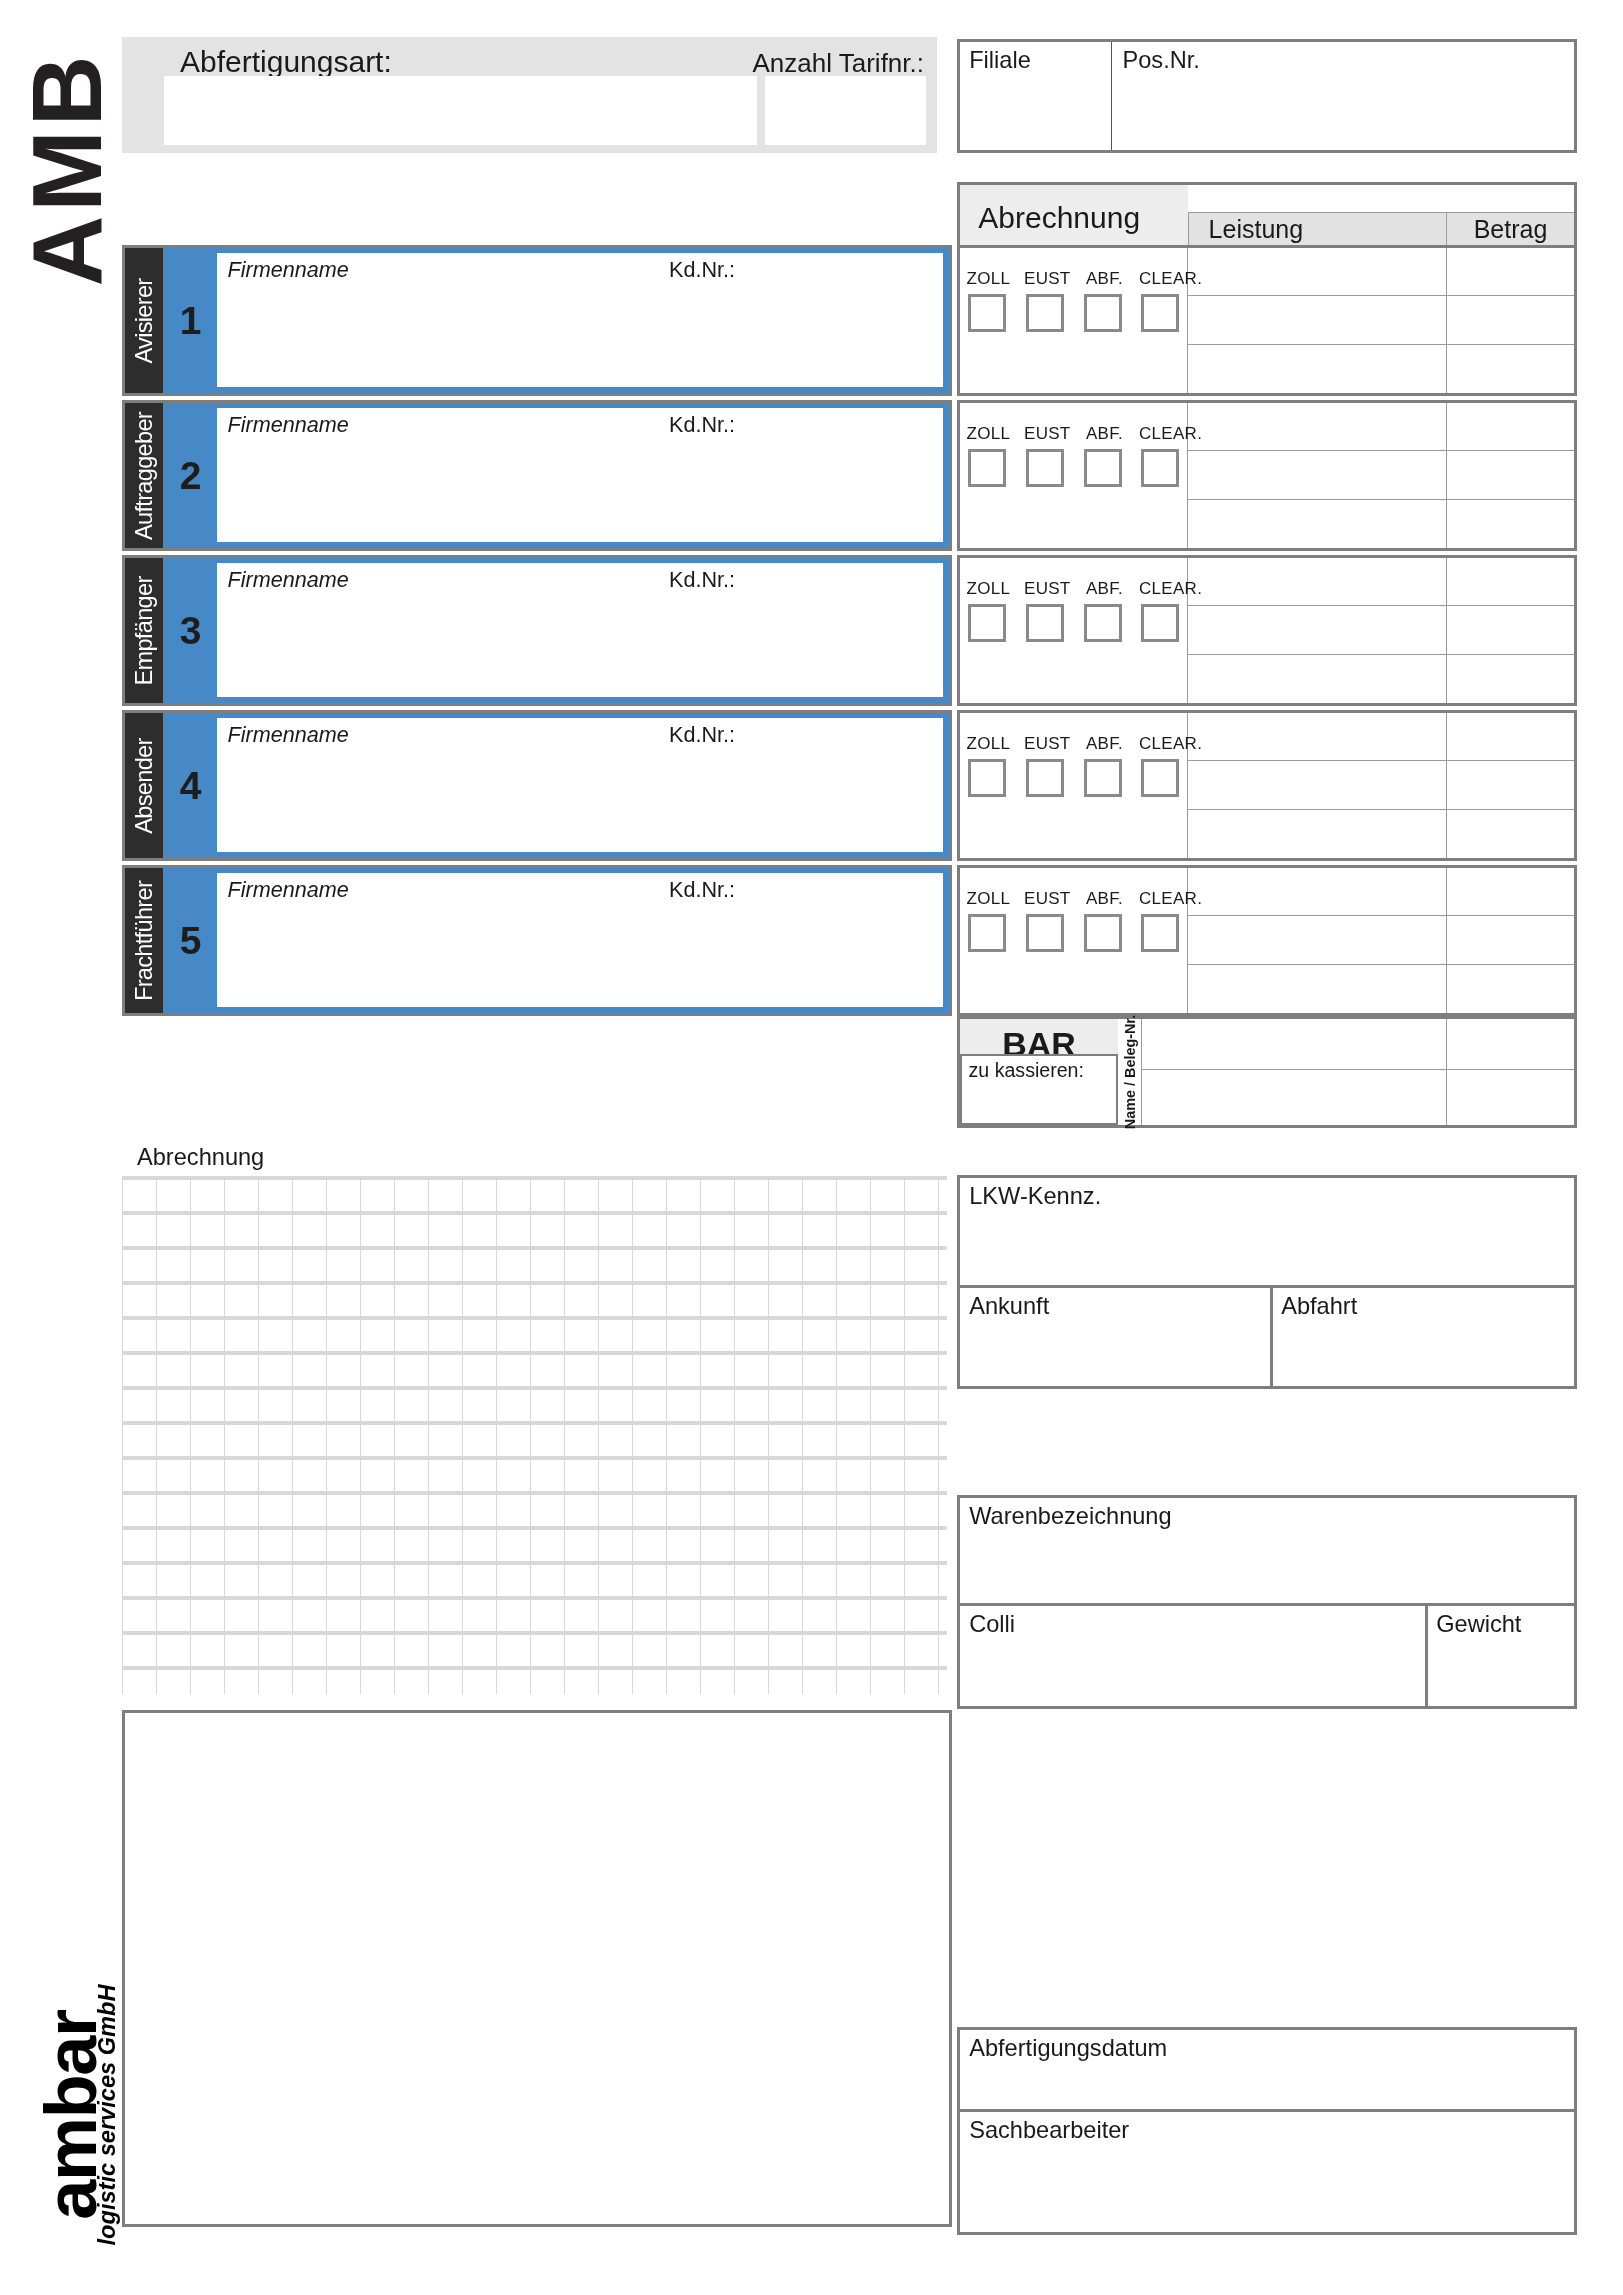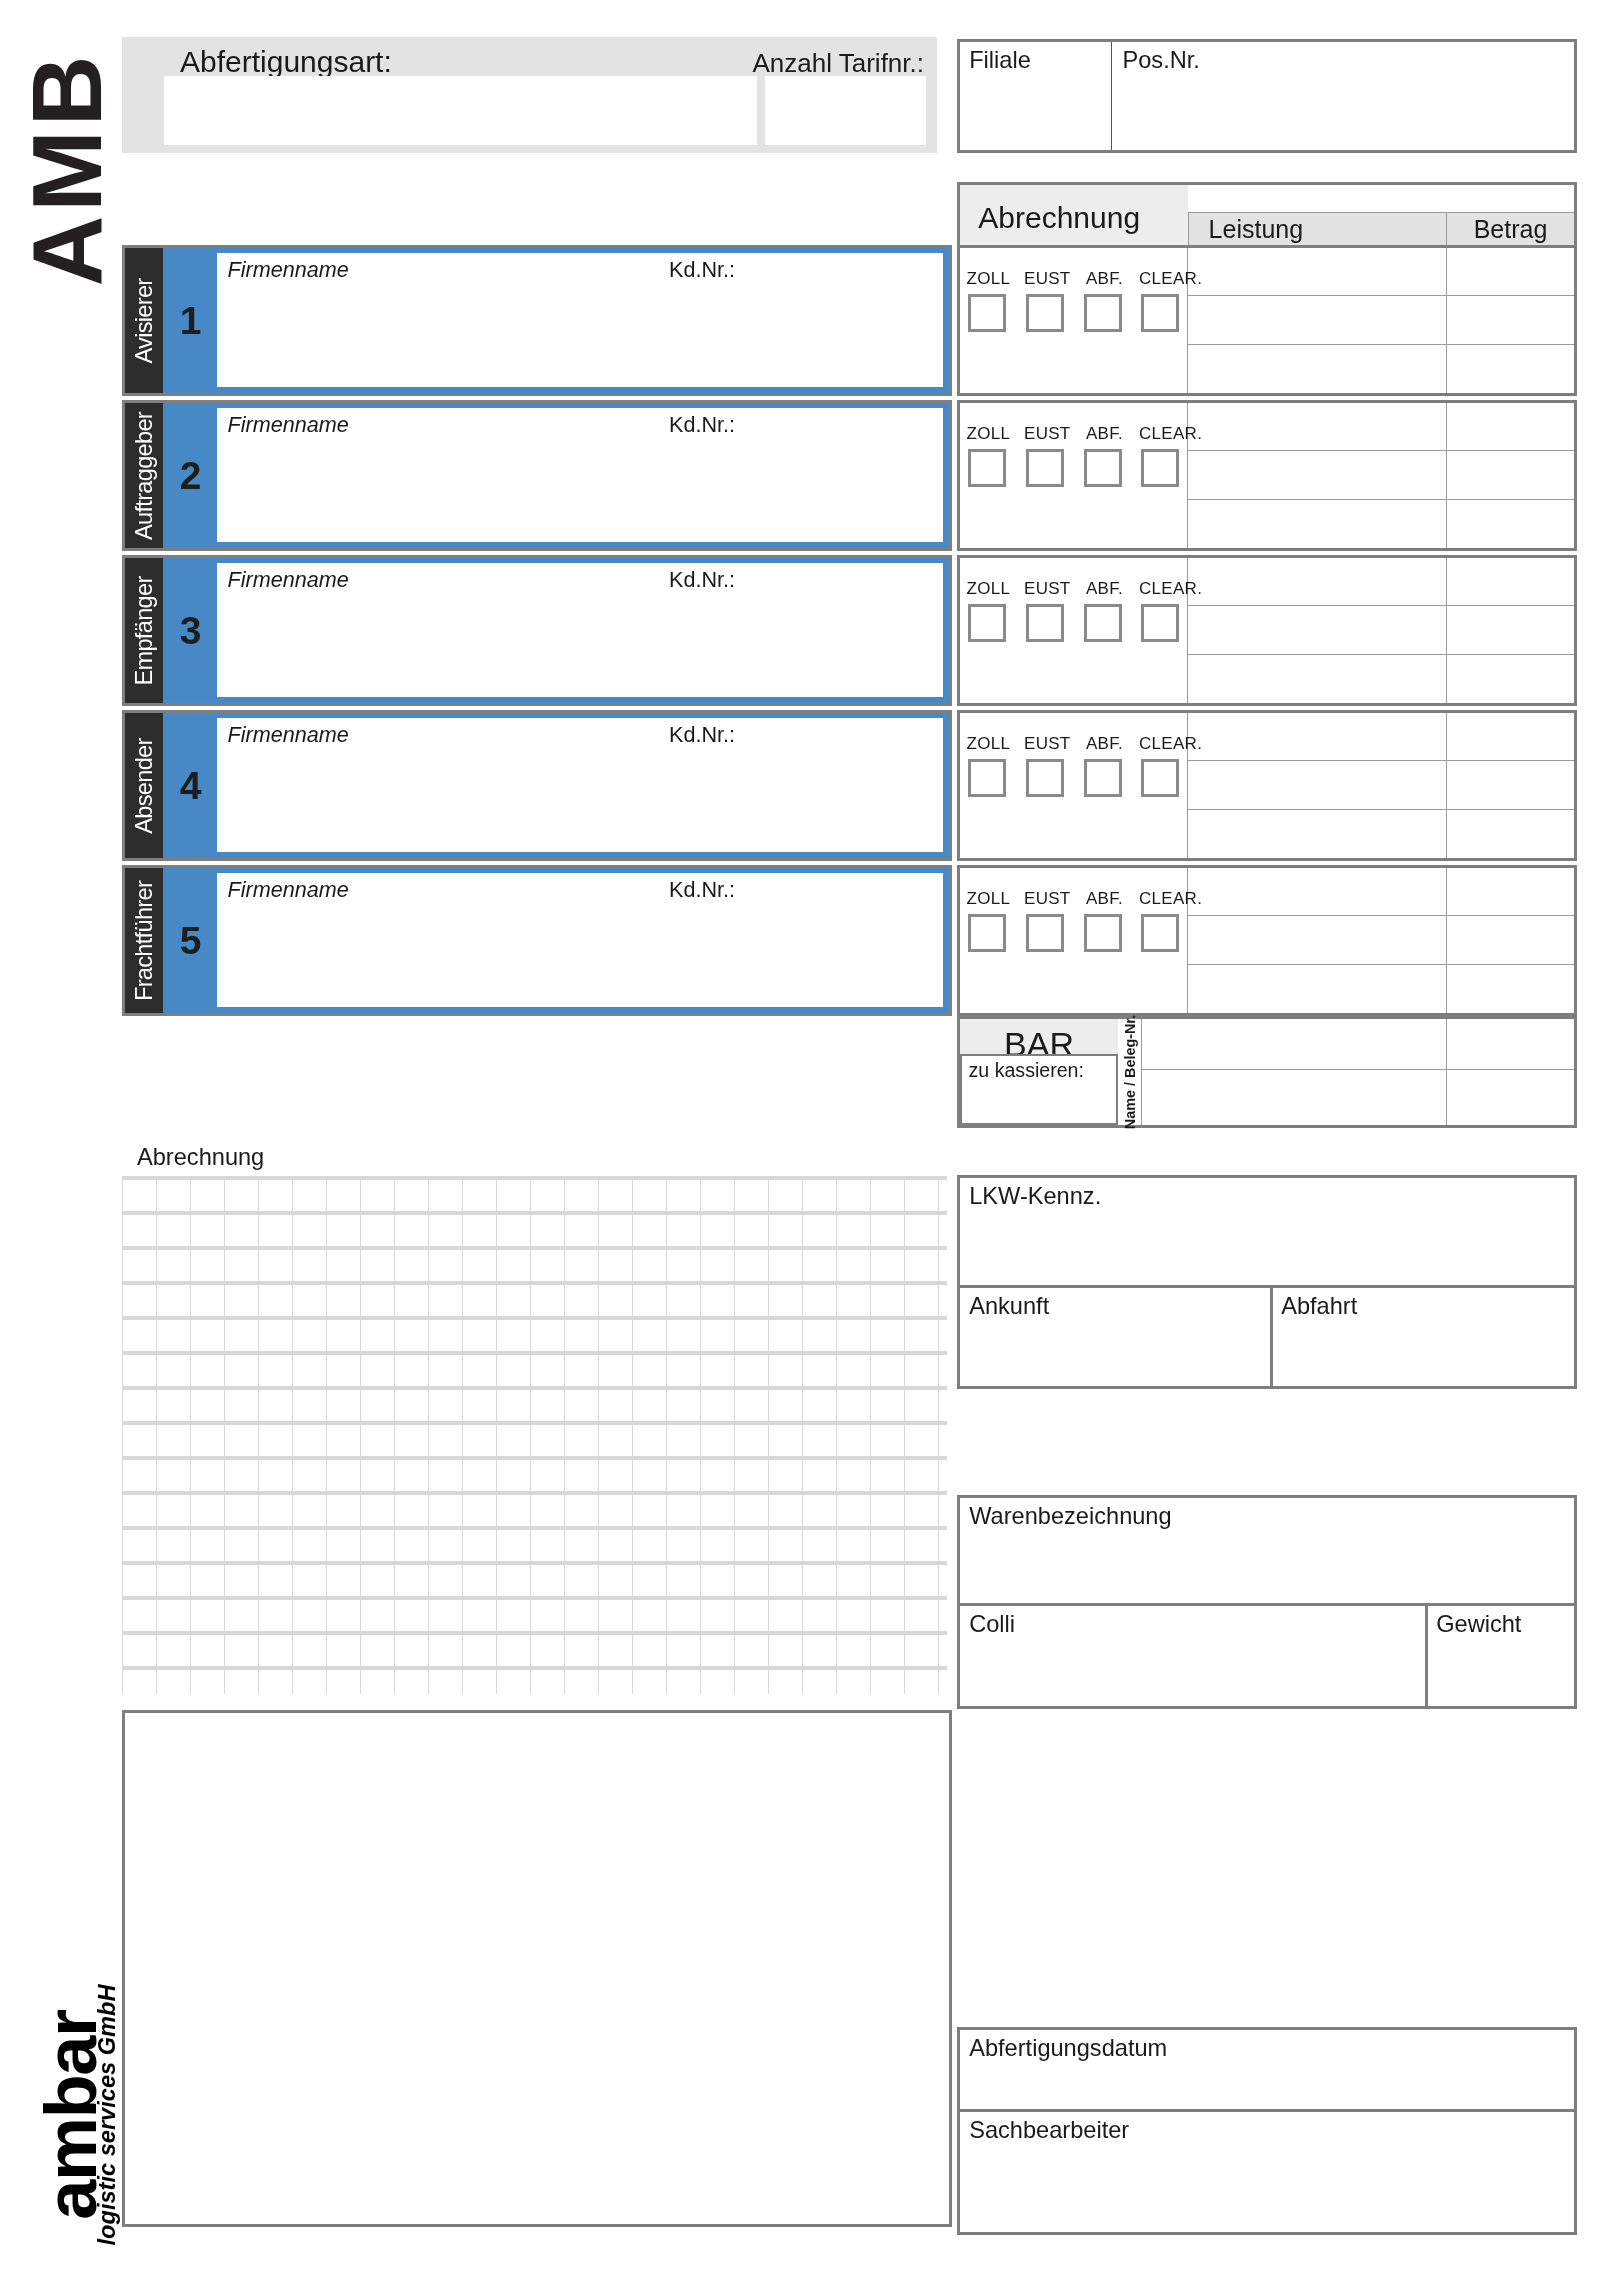--- a/index.html
+++ b/index.html
@@ -49,21 +49,21 @@
   .cbcol{position:absolute;top:21px;width:41px;text-align:right;}
   .cbcol .cl{font-size:17px;letter-spacing:0.3px;white-space:nowrap;}
   .cbbox{width:38px;height:38px;border:3.9px solid var(--cbx);margin:4.6px auto 0;
          box-sizing:border-box;background:#fff;}
   .vline{position:absolute;top:0;bottom:0;width:1.3px;background:var(--thin);}
   .hline{position:absolute;left:228px;right:0;height:1.3px;background:var(--thin);}
   .colarea{position:absolute;top:0;bottom:0;}
 
   
   .bar-head{position:absolute;left:0;top:0;width:158px;height:51px;background:var(--panel);
-            display:flex;align-items:center;justify-content:center;font-size:34px;font-weight:normal;}
+            display:flex;align-items:center;justify-content:center;font-size:34px;font-weight:bold;}
   .zubox{position:absolute;left:0;top:35px;width:158px;bottom:0;border:2.6px solid var(--border);
          box-sizing:border-box;background:#fff;}
   .zubox .lbl{left:6.5px;top:2.6px;font-size:19.6px;}
   .namestrip{position:absolute;left:158px;top:0;bottom:0;width:23px;border-right:1.3px solid var(--thin);}
   .namestrip span{font-size:14.4px;font-weight:bold;}
   .barrows{position:absolute;left:181px;right:0;top:0;bottom:0;}
 
   
   .grid{left:122px;top:1176px;width:825px;height:518px;
         background-image:repeating-linear-gradient(180deg,var(--grid) 0 3.9px,transparent 3.9px 35px),

